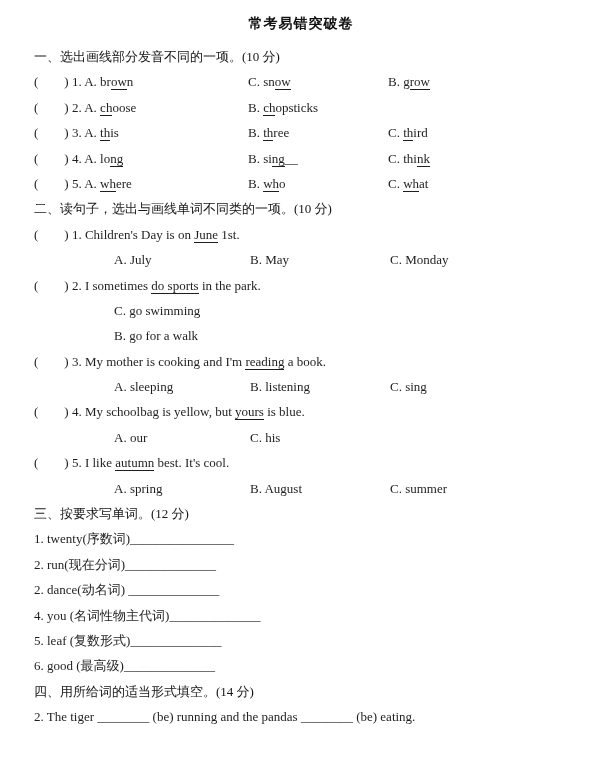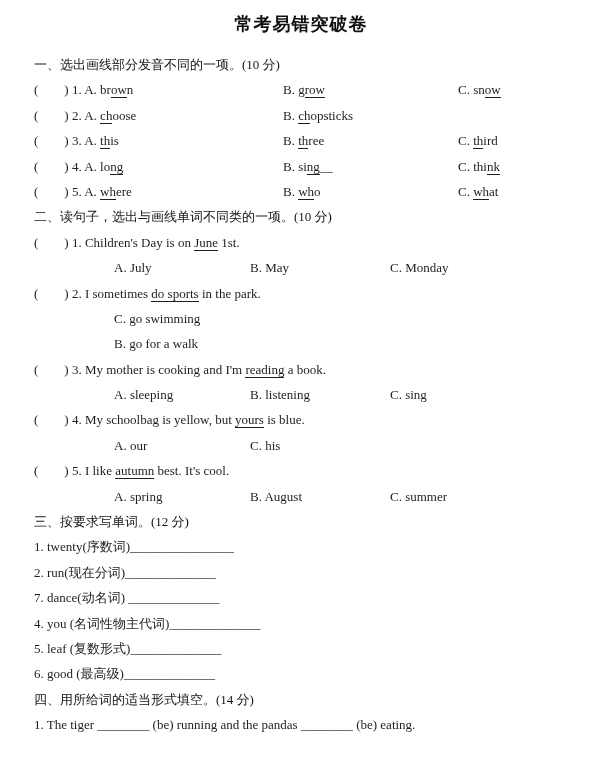--- a/index.html
+++ b/index.html
@@ -8,29 +8,29 @@
     background: #ffffff;
     font-family: "Liberation Serif", "DejaVu Serif", serif;
     font-size: 13px;
     color: #1e1e1e;
     overflow: hidden;
   }
   .page { padding-top: 12px; }
   .title {
     text-align: center;
     font-weight: bold;
-    font-size: 18px;
+    font-size: 14px;
     line-height: 24px;
     letter-spacing: 1px;
     color: #111;
   }
-  .lines { margin-top: 16px; padding-left: 34px; padding-right: 12px; }
+  .lines { margin-top: 8px; padding-left: 34px; padding-right: 12px; }
   .line { height: 25.4px; line-height: 25.4px; white-space: nowrap; overflow: visible; }
   .grid { display: grid; }
-  .s1row { grid-template-columns: 214px 140px 1fr; gap: 35px; }
+  .s1row { grid-template-columns: 214px 140px 1fr; }
   .optrow { grid-template-columns: 136px 140px 1fr; margin-left: 80px; }
   .indent { margin-left: 80px; }
   .u { border-bottom: 1px solid currentColor; }
   .heading { color: #161616; }
 </style>
 </head>
 <body>
 
 <div class="page">
   <div class="title">常考易错突破卷</div>
@@ -40,26 +40,26 @@
     <div class="line heading">一、选出画线部分发音不同的一项。(10 分)</div>
 
     <div class="line grid s1row">
       <div>
         <span>(　　)</span>
         <span>1.</span>
         <span>A.</span>
         <span><span>br</span><span class="u">ow</span><span>n</span></span>
       </div>
       <div>
+        <span>C.</span>
+        <span><span>sn</span><span class="u">ow</span><span></span></span>
+      </div>
+      <div>
         <span>B.</span>
         <span><span>g</span><span class="u">row</span><span></span></span>
-      </div>
-      <div>
-        <span>C.</span>
-        <span><span>sn</span><span class="u">ow</span><span></span></span>
       </div>
     </div>
 
     <div class="line grid s1row">
       <div>
         <span>(　　)</span>
         <span>2.</span>
         <span>A.</span>
         <span><span></span><span class="u">ch</span><span>oose</span></span>
       </div>
@@ -168,22 +168,22 @@
     </div>
     <div class="line grid optrow">
       <div><span>A.</span> <span>spring</span></div>
       <div><span>B.</span> <span>August</span></div>
       <div><span>C.</span> <span>summer</span></div>
     </div>
 
     <div class="line heading">三、按要求写单词。(12 分)</div>
     <div class="line">1. twenty(序数词)________________</div>
     <div class="line">2. run(现在分词)______________</div>
-    <div class="line">7. dance(动名词) ______________</div>
+    <div class="line">2. dance(动名词) ______________</div>
     <div class="line">4. you (名词性物主代词)______________</div>
     <div class="line">5. leaf (复数形式)______________</div>
     <div class="line">6. good (最高级)______________</div>
 
     <div class="line heading">四、用所给词的适当形式填空。(14 分)</div>
-    <div class="line">1. The tiger ________ (be) running and the pandas ________ (be) eating.</div>
+    <div class="line">2. The tiger ________ (be) running and the pandas ________ (be) eating.</div>
 
   </div>
 </div>
 
 </body></html>

